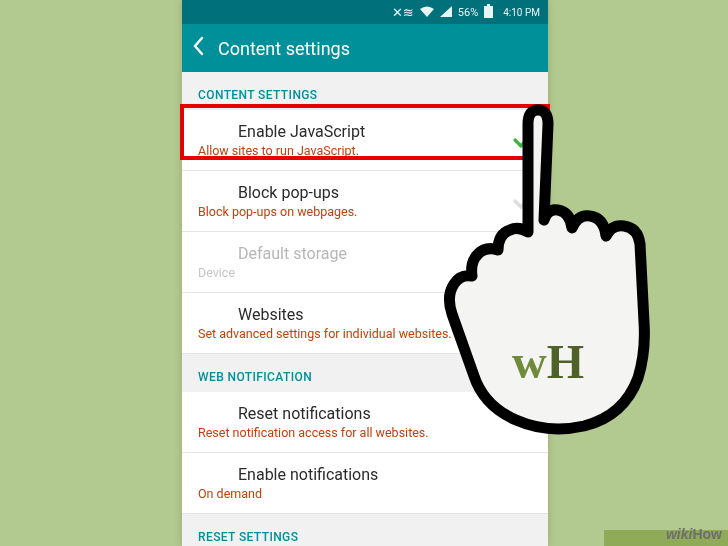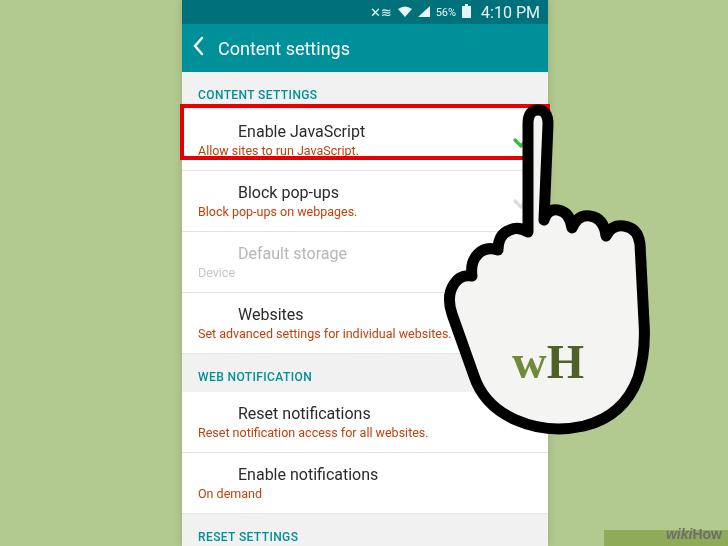--- a/index.html
+++ b/index.html
@@ -26,21 +26,21 @@
     display: flex;
     justify-content: flex-end;
     align-items: center;
     padding: 0 8px;
     gap: 6px;
     color: #e8f5f6;
     font-size: 12px;
   }
   .status-bar .icon-small { font-size: 13px; }
   .status-bar .battery-text { font-size: 11px; }
-  .status-bar .time { font-size: 16px; margin-left: 4px; }
+  .status-bar .time { font-size: 10px; margin-left: 4px; }
   .header {
     height: 48px;
     background: #009099;
     display: flex;
     align-items: center;
     padding: 0 10px;
     color: #ffffff;
     font-size: 18px;
     font-weight: 400;
     gap: 14px;

